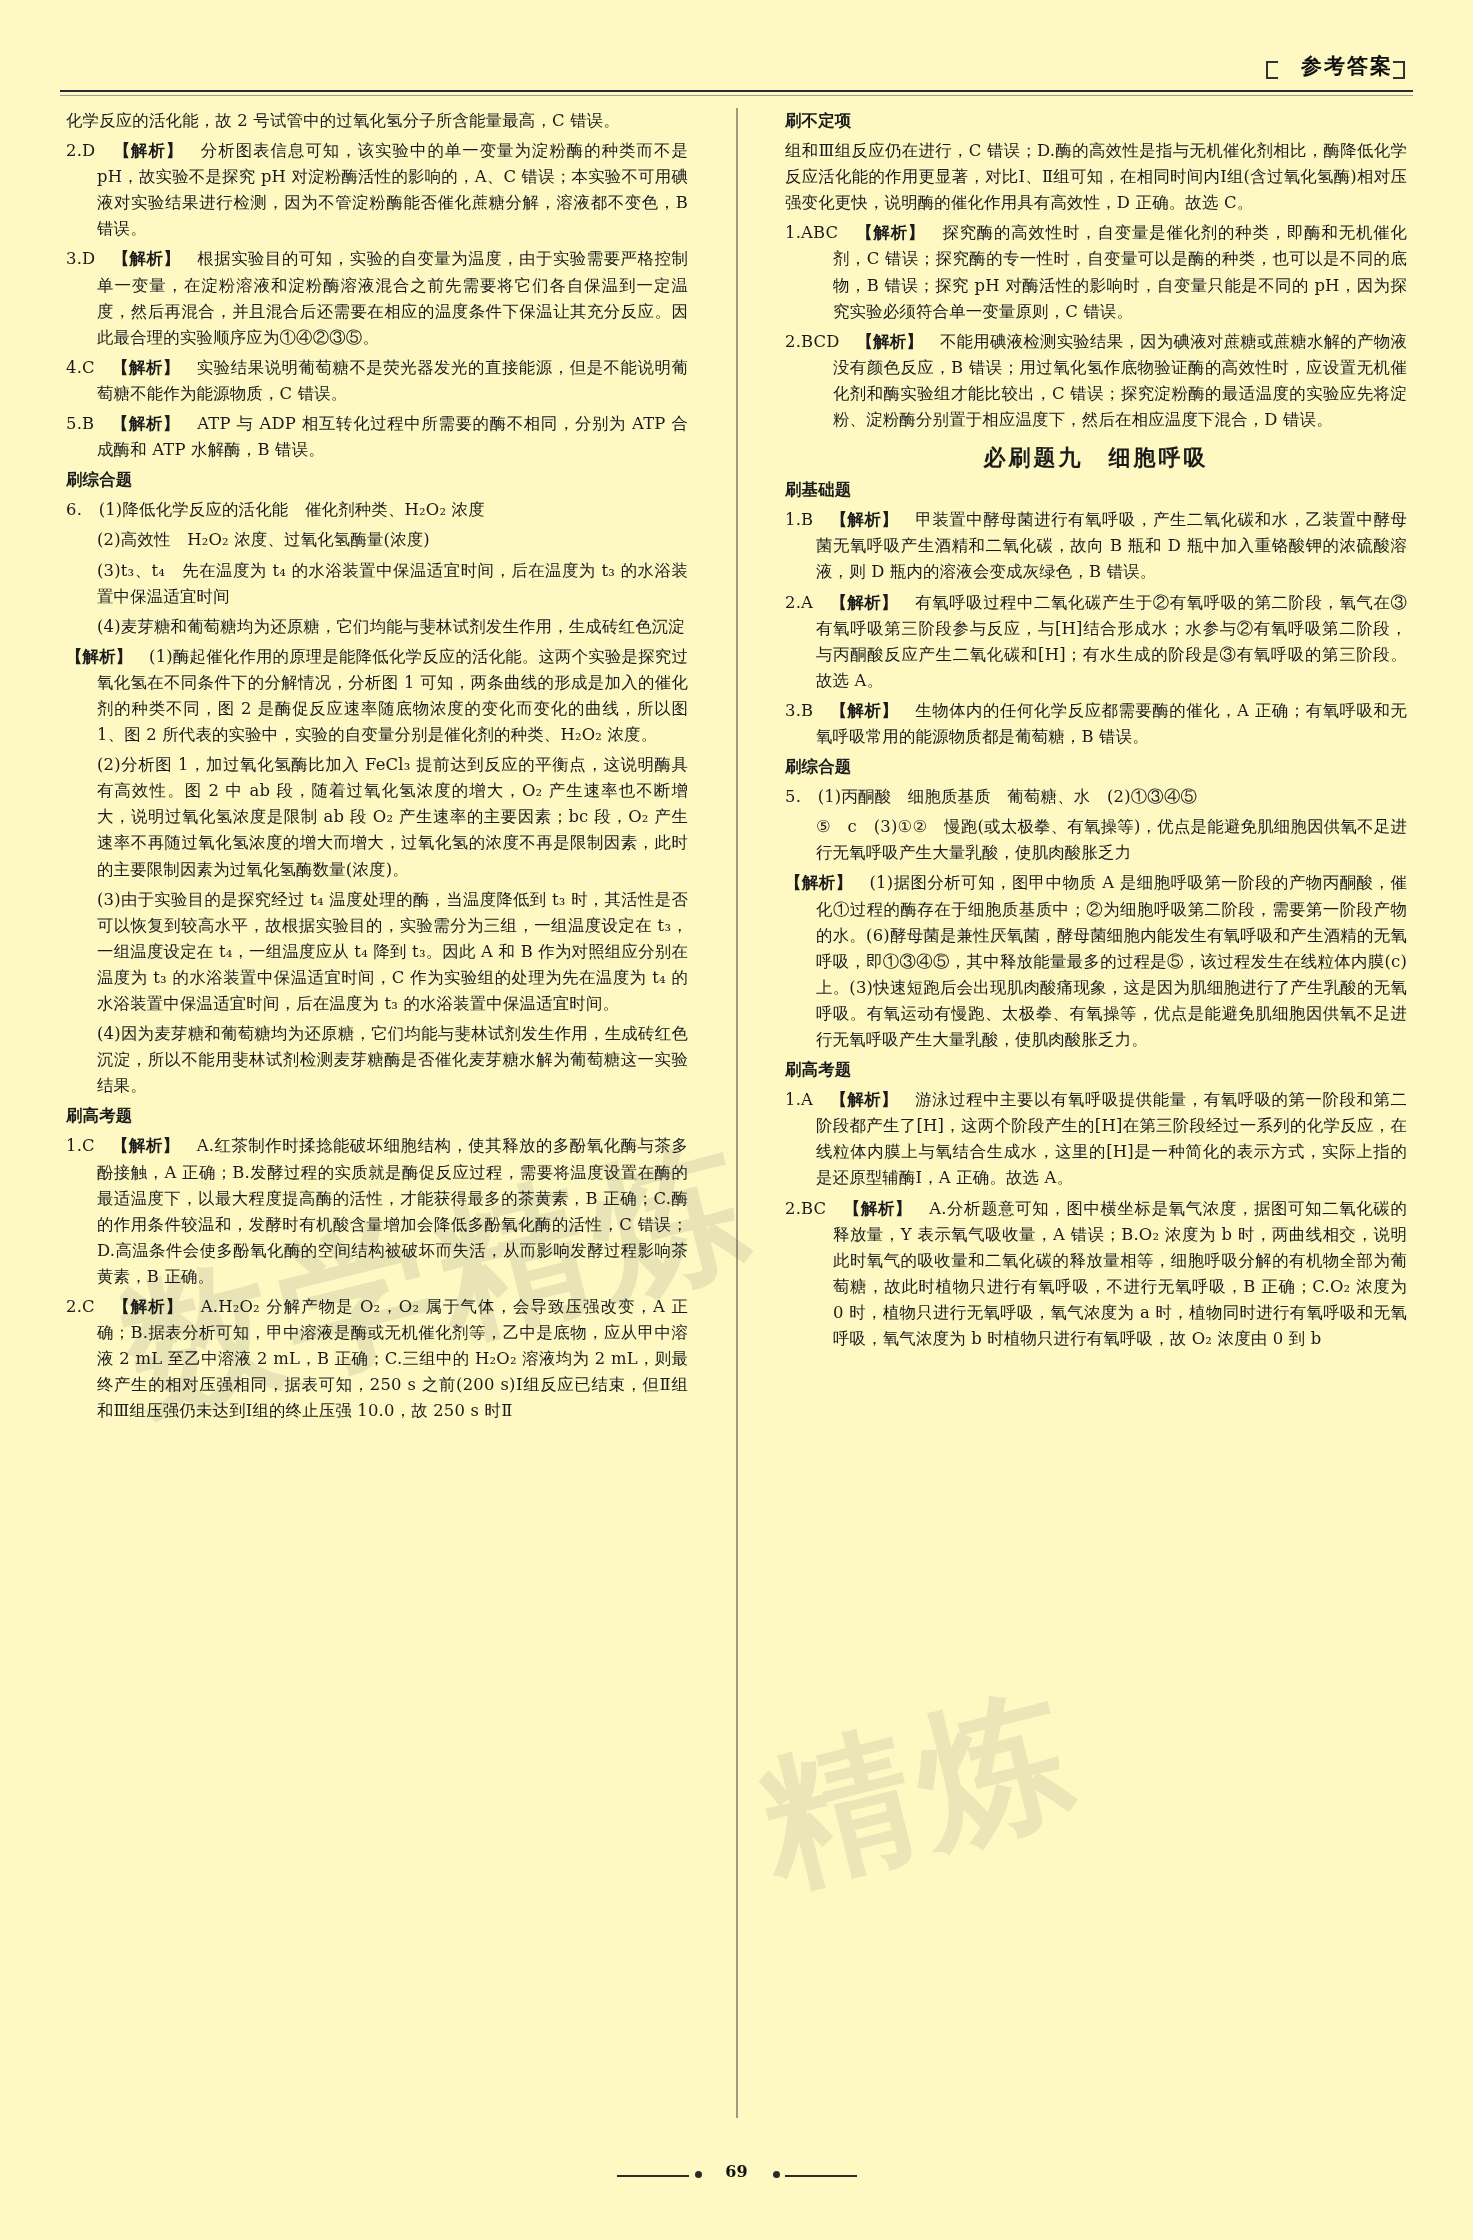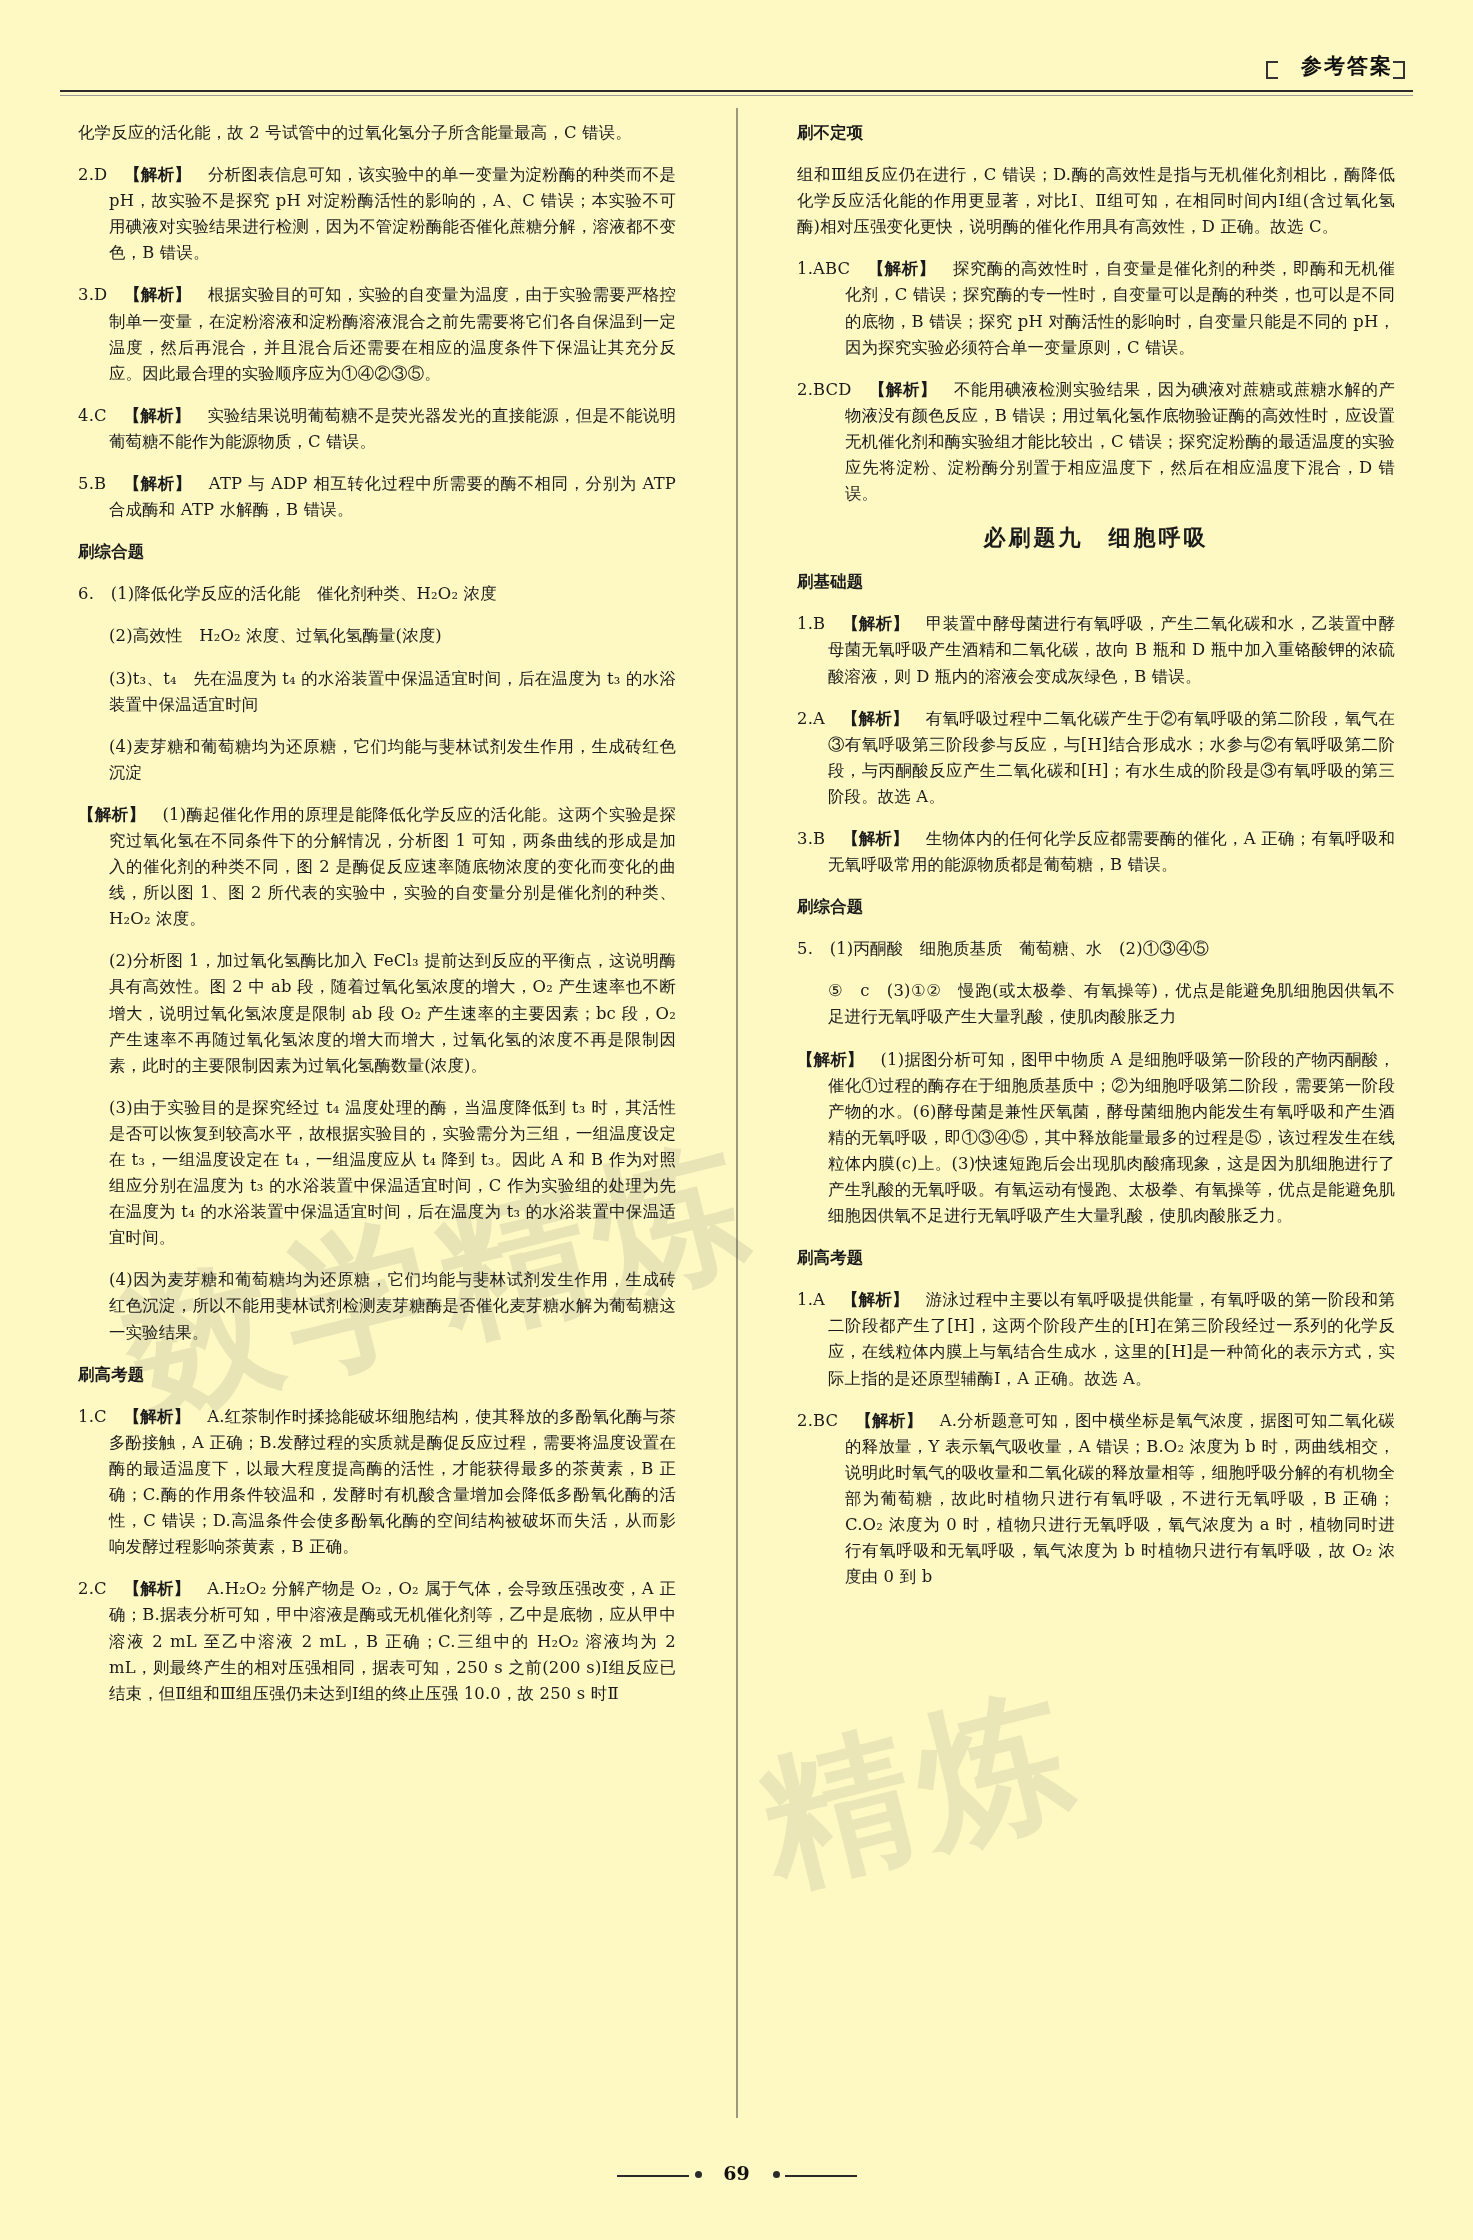--- a/index.html
+++ b/index.html
@@ -44,21 +44,21 @@
     position:absolute;top:0;bottom:0;width:630px;
     overflow:hidden;
   }
   .col.left{left:0;}
   .col.right{right:0;}
   .divider{
     position:absolute;left:50%;top:4px;bottom:26px;width:0;
     border-left:1px solid #3a3a3a;transform:translateX(-0.5px);
   }
   p,div.ln{
-    margin:16px;
+    margin:4px;
     font-size:16.4px;
     line-height:26.1px;
     text-align:justify;
     text-justify:inter-ideograph;
     letter-spacing:0.2px;
   }
   .num{ }
   .hang{padding-left:31px;text-indent:-31px;}
   .hang2{padding-left:48px;text-indent:-48px;}
   .hang3{padding-left:31px;text-indent:0;}
@@ -85,21 +85,21 @@
     font-weight:bold;letter-spacing:10px;
     transform:rotate(-14deg);
     pointer-events:none;white-space:nowrap;
   }
   
   .ftr{
     position:absolute;left:0;right:0;bottom:48px;height:30px;
   }
   .ftr-num{
     position:absolute;left:50%;transform:translateX(-50%);
-    font-size:19px;font-weight:bold;color:#111;
+    font-size:16px;font-weight:bold;color:#111;
   }
   .ftr-dash-l{
     position:absolute;left:calc(50% - 120px);top:13px;width:72px;height:0;
     border-top:2px solid #2b2b2b;
   }
   .ftr-dash-r{
     position:absolute;left:calc(50% + 48px);top:13px;width:72px;height:0;
     border-top:2px solid #2b2b2b;
   }
   .dot-l{position:absolute;left:calc(50% - 42px);top:9px;width:7px;height:7px;border-radius:50%;background:#2b2b2b;}

